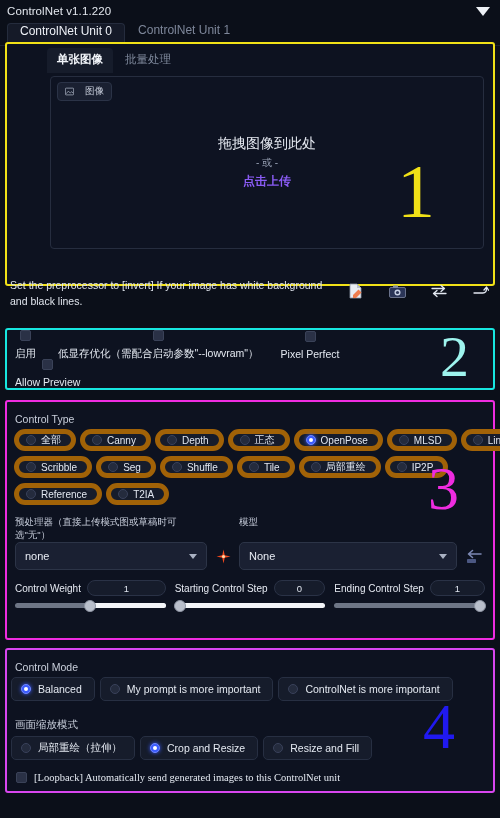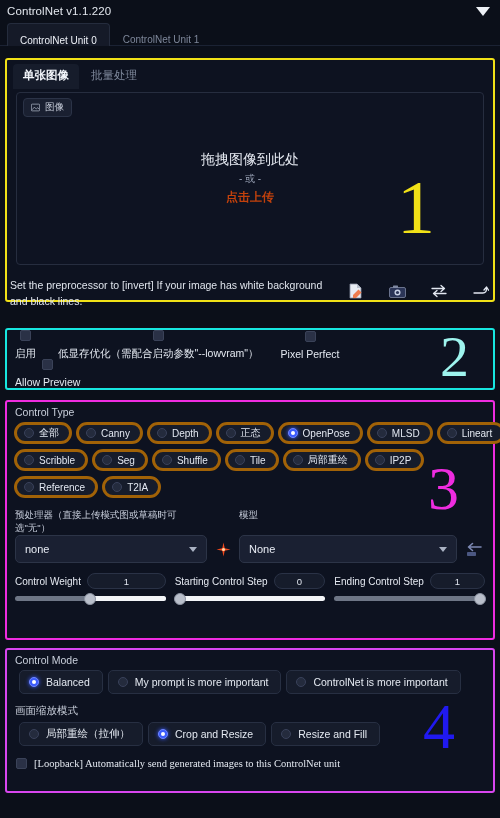--- a/index.html
+++ b/index.html
@@ -21,79 +21,79 @@
   .titlebar .spacer { flex: 1; }
   .caret-down {
     width: 0; height: 0; border-left: 7px solid transparent;
     border-right: 7px solid transparent; border-top: 9px solid #eef1f6;
     margin-right: 2px;
   }
 
   
   .unit-tabs { display:flex; height: 24px; align-items: stretch; padding-left: 7px;
                border-bottom: 1px solid #1b2233; }
-  .unit-tab { padding: 0 12px; display:flex; align-items:flex-end; font-size: 10px;
+  .unit-tab { padding: 0 12px; display:flex; align-items:flex-start; font-size: 12px;
               color: #7e879a; background: transparent; border: 1px solid transparent;
               border-bottom: none; border-radius: 4px 4px 0 0; }
   .unit-tab.active { color: #eef1f7; background: #151a28; border-color: #252c3d;
                      position: relative; top: 1px; }
 
   
   .panel { position: absolute; left: 5px; right: 5px; border-radius: 3px; }
   .panel-yellow { border: 2px solid #f1e117; }
   .panel-cyan   { border: 2px solid #17e6e0; }
   .panel-pink   { border: 2px solid #ef2ce0; }
   .panel-blue   { border: 2px solid #d946ef; }
 
   .bignum {
     position: absolute; font-family: "Liberation Serif", "DejaVu Serif", serif;
     line-height: .78; font-weight: 400; pointer-events: none; user-select:none;
   }
 
   
-  #sec1 { top: 58px; height: 244px; background: #0d1220; }
+  #sec1 { top: 42px; height: 244px; background: #0d1220; padding-left: 34px; }
   .img-tabs { display:flex; padding: 4px 6px 0 6px; gap: 2px; }
   .img-tab { font-size: 11.5px; padding: 4px 10px 6px 10px; color:#818b9e; border-radius: 4px 4px 0 0; }
   .img-tab.active { color:#f2f5fa; background:#161c2b; font-weight:600; }
   .drop-wrap { margin: 3px 9px 9px 9px; height: 173px; border: 1px solid #262d3f;
                border-radius: 4px; background: #0e1322; position: relative; }
   .img-badge { position:absolute; left:6px; top:5px; display:flex; align-items:center;
-               gap:5px; background:#1a2031; border:1px solid #2b3347; border-radius:4px;
+               gap:11px; background:#1a2031; border:1px solid #2b3347; border-radius:4px;
                padding: 2px 7px; font-size: 9.5px; color:#c8cedb; }
   .img-badge svg { display:block; }
   .drop-center { position:absolute; inset:0; display:flex; flex-direction:column;
                  align-items:center; justify-content:center; gap:3px; }
   .drop-center .l1 { font-size: 14px; color:#e6eaf2; }
   .drop-center .l2 { font-size: 10px; color:#98a1b4; }
-  .drop-center .l3 { font-size: 12px; color:#c2410c; font-weight:600; }
+  .drop-center .l3 { font-size: 12px; color:#8b5cf6; font-weight:600; }
   #n1 { right: 58px; top: 118px; font-size: 76px; color:#f1e117; }
 
   
   .hint-row { position:absolute; left: 10px; right: 8px; top: 278px; height: 42px;
               display:flex; align-items:flex-start; }
   .hint-text { font-size: 10.5px; line-height: 1.5; color:#dfe4ec; max-width: 330px; }
   .hint-icons { position:absolute; right: 2px; top: 5px; display:flex; gap: 24px; align-items:center; }
   .hint-icons .ic { width:18px; height:16px; display:flex; align-items:center; justify-content:center; }
 
   
   #sec2 { top: 328px; height: 62px; background: #0d1220; }
   .chk-row { display:flex; align-items:center; padding: 0 8px; height: 30px; }
   .chk { display:flex; align-items:center; gap: 6px; margin-right: 22px; flex-direction: column; }
   .box { width: 11px; height: 11px; border-radius: 2px; background:#2a3146;
          border: 1px solid #3a4258; flex:none; }
   .chk label { font-size: 10.5px; color:#e3e8f0; white-space: nowrap; }
   #n2 { right: 24px; top: 4px; font-size: 58px; color:#9ef4ee; }
 
   
   #sec3 { top: 400px; height: 240px; background: #0d1220; }
-  .sec-label { font-size: 10.5px; color: #c9cfdb; padding: 4px 0 4px 8px; }
+  .sec-label { font-size: 10.5px; color: #c9cfdb; padding: 11px 0 4px 8px; }
   .pill-rows { padding: 0 7px; }
   .pill-row { display:flex; gap: 4px; margin-bottom: 5px; }
   .pill { display:flex; align-items:center; gap:5px; background:#161c2b;
-          border:3px solid #a16207; border-radius: 12px; height: 22px;
+          border:5px solid #a16207; border-radius: 12px; height: 22px;
           padding: 0 10px 0 7px; font-size: 10px; color:#e2e7f0; white-space:nowrap; }
   .radio { width: 10px; height: 10px; border-radius: 50%; background:#242b3d;
            border:1px solid #39415a; flex:none; position:relative; }
   .radio.on { background:#3b5bfd; border-color:#6f86ff; box-shadow: 0 0 4px #3b5bfd; }
   .radio.on::after { content:''; position:absolute; left:2px; top:2px; width:4px; height:4px;
                      border-radius:50%; background:#fff; }
 
   .dd-area { display:flex; padding: 6px 8px 0 8px; gap: 6px; align-items:flex-start; }
   .dd-col { flex: 1 1 0; min-width: 0; }
   .dd-col.right { flex: 0 0 218px; }
@@ -116,21 +116,21 @@
                   border-radius: 9px; font-size: 9.5px; color:#dfe4ed; display:flex;
                   align-items:center; justify-content:center; min-width: 36px; }
   .track { position:relative; height: 5px; margin-top: 7px; border-radius: 3px; background:#6e7686; }
   .track .fill { position:absolute; left:0; top:0; bottom:0; border-radius:3px; background:#f3f5f8; }
   .track .knob { position:absolute; top:-3.5px; width:12px; height:12px; border-radius:50%;
                  background:#b9bfcb; border:1px solid #8d94a3; }
   #n3 { right: 34px; top: 62px; font-size: 62px; color:#ef2ce0; }
 
   
   #sec4 { top: 648px; height: 145px; background: #0d1220; }
-  .mode-rows { padding: 0 12px; }
+  .mode-rows { padding: 0 4px; }
   .mode-row { display:flex; gap: 5px; margin-bottom: 6px; }
   .mpill { display:flex; align-items:center; gap:7px; background:#161c2b;
            border:1px solid #272f42; border-radius: 5px; height: 24px;
            padding: 0 12px 0 9px; font-size: 10.5px; color:#e4e9f1; white-space:nowrap; }
   .loop { display:flex; align-items:center; gap:7px; padding: 6px 8px 0 9px; font-family: Liberation Serif, serif; }
   .loop span { font-size: 10.5px; color:#e4e9f1; }
   #n4 { right: 38px; top: 52px; font-size: 64px; color:#2019f0; }
 </style>
 </head>
 <body>

